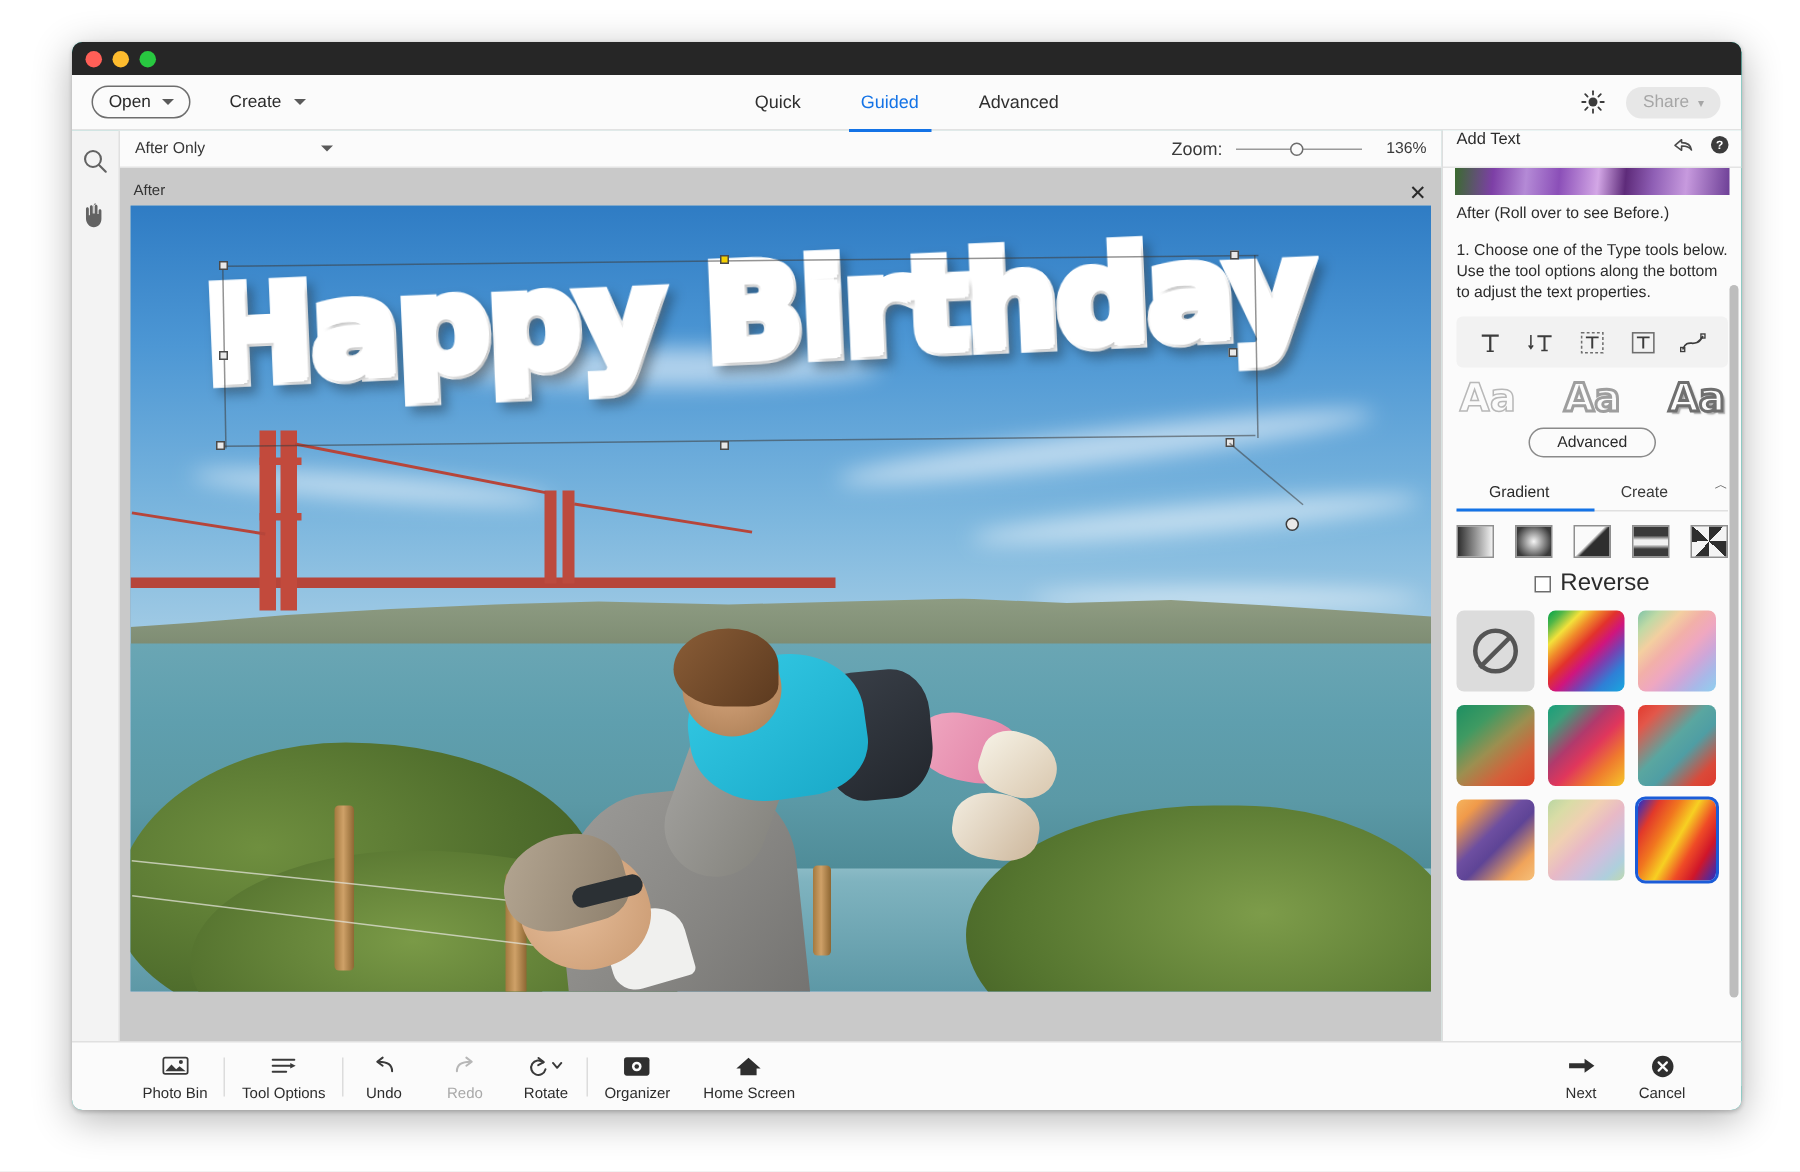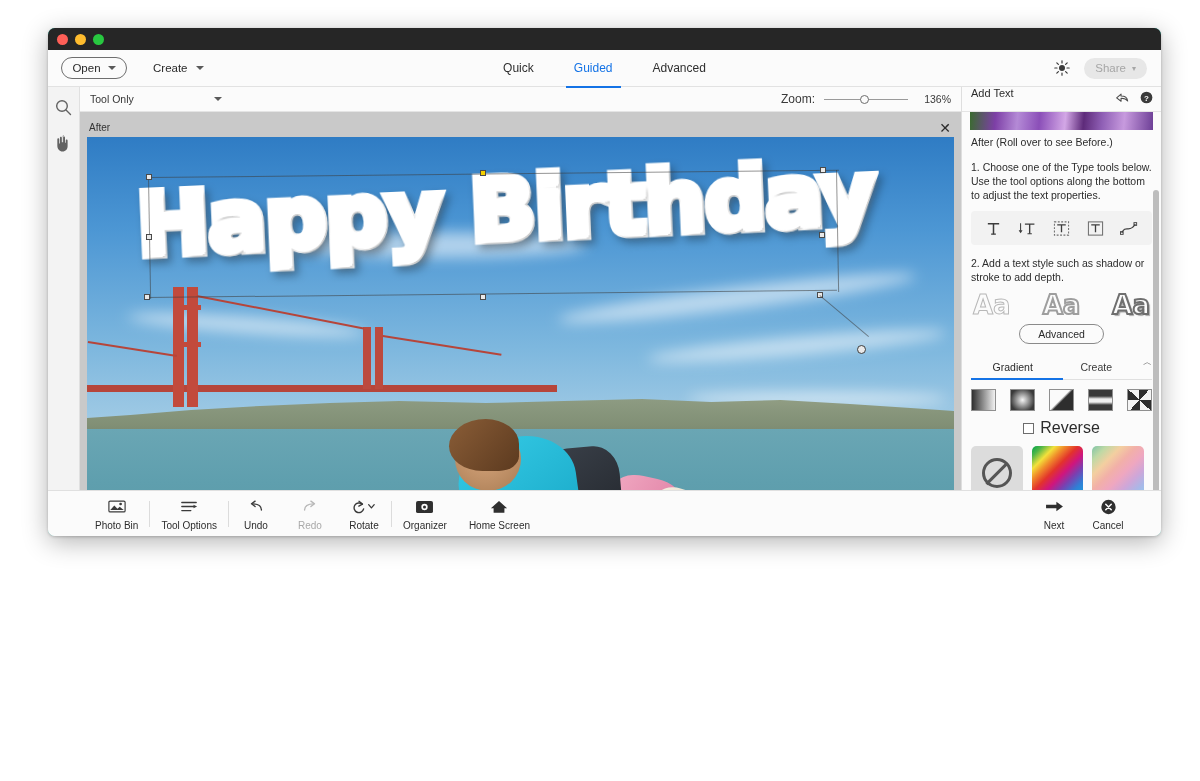--- a/index.html
+++ b/index.html
@@ -5,21 +5,21 @@
   * { box-sizing: border-box; margin: 0; padding: 0; }
   html, body {
     width: 1200px; height: 781px;
     background: #ffffff;
     font-family: "Liberation Sans", sans-serif;
     overflow: hidden;
   }
   .app-window {
     position: absolute;
     left: 48px; top: 28px;
-    width: 1113px; height: 508px;
+    width: 1113px; height: 712px;
     border-radius: 7px;
     overflow: hidden;
     background: #14b8a6;
     box-shadow: 0 6px 26px rgba(0,0,0,0.30), 0 1px 3px rgba(0,0,0,0.2);
   }
   
   .titlebar {
     height: 22px; background: #262626;
     display: flex; align-items: center; padding-left: 9px;
   }
@@ -434,21 +434,21 @@
         <svg width="19" height="19" viewBox="0 0 24 24" fill="#3a3a3a">
           <path d="M12 2c-.7 0-1.2.6-1.2 1.3v7.2h-.9V4.8c0-.7-.5-1.3-1.2-1.3s-1.2.6-1.2 1.3v7.1h-.9V6.6c0-.7-.6-1.3-1.2-1.3s-1.2.6-1.2 1.3v8.1c0 4 2.8 7.3 6.6 7.3 3.9 0 6.4-3 6.4-7V8.3c0-.7-.5-1.3-1.2-1.3s-1.2.6-1.2 1.3v2.6h-.9V4.4c0-.7-.5-1.3-1.2-1.3s-1.2.6-1.2 1.3v6.1h-.9V3.3C13.2 2.6 12.7 2 12 2z"></path>
         </svg>
       </span>
     </div>
 
     <div class="editor">
 
       <div class="editor-topbar">
         <div class="view-select">
-          <span>Tool Only</span>
+          <span>After Only</span>
           <span class="caret"></span>
         </div>
         <div class="zoom-group">
           <span class="zoom-label">Zoom:</span>
           <div class="zoom-track">
             <div class="zoom-thumb"></div>
           </div>
           <span class="zoom-val">136%</span>
         </div>
       </div>
@@ -586,21 +586,20 @@
           </span>
           <span class="tt">
             <svg width="18" height="17" viewBox="0 0 20 18">
               <path d="M2 14 C6 4, 11 15, 17 4" stroke="#3c3c3c" stroke-width="1.3" fill="none"></path>
               <rect x="0.5" y="12.5" width="3" height="3" fill="none" stroke="#3c3c3c" stroke-width="1"></rect>
               <rect x="15.5" y="2.5" width="3" height="3" fill="none" stroke="#3c3c3c" stroke-width="1"></rect>
             </svg>
           </span>
         </div>
 
-        <div class="p-text p-step">2. Add a text style such as shadow or stroke to add depth.</div>
 
         <div class="style-row">
           <span class="aa aa1">Aa</span>
           <span class="aa aa2">Aa</span>
           <span class="aa aa3">Aa</span>
         </div>
 
         <div class="adv-wrap">
           <div class="adv-btn">Advanced</div>
         </div>

